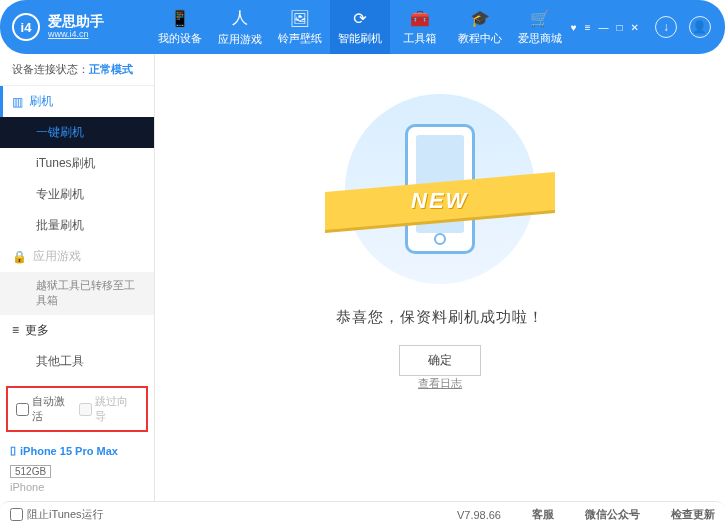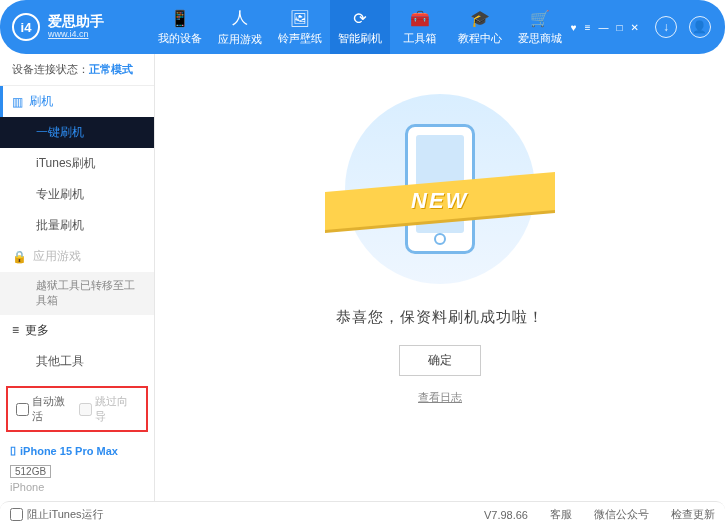--- a/index.html
+++ b/index.html
@@ -43,26 +43,26 @@
 
 .main { flex: 1; display: flex; flex-direction: column; align-items: center; padding-top: 40px; position: relative; }
 .illus { width: 190px; height: 190px; border-radius: 50%; background: linear-gradient(180deg,#d9eeff 0%,#eef6ff 100%); display: flex; align-items: center; justify-content: center; position: relative; }
 .phone { width: 70px; height: 130px; background: #fff; border: 3px solid #79b8ec; border-radius: 10px; position: relative; }
 .phone:before { content: ""; position: absolute; top: 8px; left: 8px; right: 8px; bottom: 18px; background: #cfe7fb; border-radius: 3px; }
 .phone:after { content: ""; position: absolute; bottom: 6px; left: 50%; transform: translateX(-50%); width: 8px; height: 8px; border: 2px solid #79b8ec; border-radius: 50%; }
 .ribbon { position: absolute; left: -20px; right: -20px; top: 88px; height: 38px; background: #ffd24c; transform: skewY(-5deg); display: flex; align-items: center; justify-content: center; box-shadow: 0 3px 0 #e0b030; }
 .ribbon span { transform: skewY(5deg); color: #fff; font-weight: 900; font-size: 22px; letter-spacing: 2px; font-style: italic; text-shadow: 1px 1px 0 #d89b00; }
 .msg { margin-top: 24px; font-size: 15px; color: #444; letter-spacing: 1px; }
 .ok-btn { margin-top: 18px; padding: 6px 28px; border: 1px solid #ccc; background: #fff; font-size: 12px; cursor: pointer; color: #444; }
-.log-link { margin-top: 14px; font-size: 11px; color: #888; text-decoration: underline; cursor: pointer; }
+.log-link { font-size: 11px; color: #888; text-decoration: underline; cursor: pointer; }
 
 .ftr { height: 26px; border-top: 1px solid #e6e6e6; display: flex; align-items: center; font-size: 11px; color: #666; padding: 0 10px; border-radius: 9px; }
 .ftr label { display: flex; align-items: center; gap: 4px; }
 .ftr .ver { margin-left: auto; }
-.ftr .lnk { margin-left: 22px; cursor: pointer; }
+.ftr .lnk { margin-left: 31px; cursor: pointer; font-weight: bold; }
 </style>
 </head>
 <body>
 
 <div class="hdr">
   <div class="logo">
     <div class="logo-icon">i4</div>
     <div class="logo-txt">
       <span class="logo-name">爱思助手</span>
       <span class="logo-url">www.i4.cn</span>

